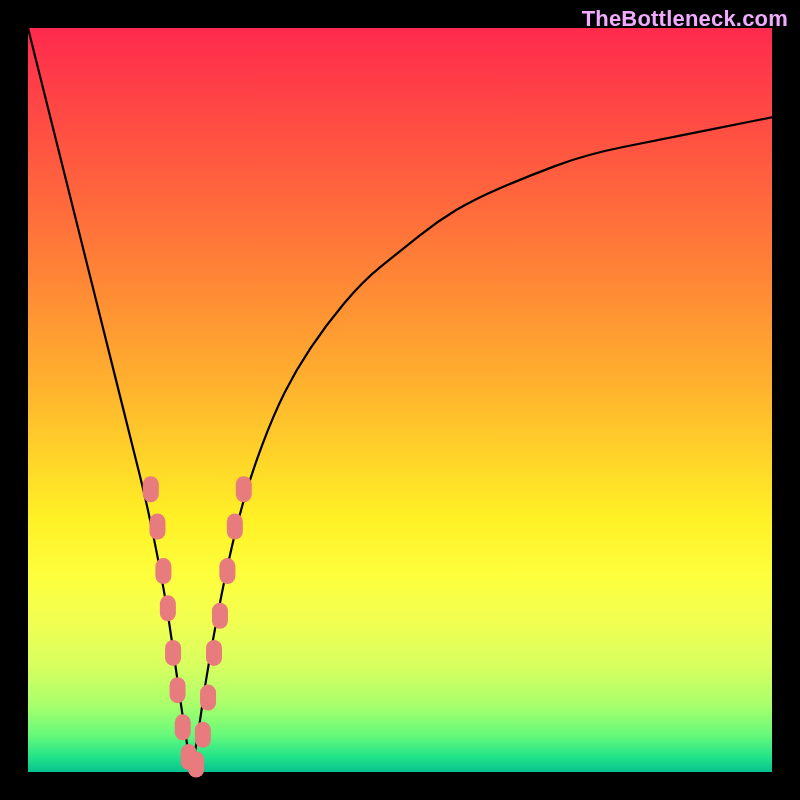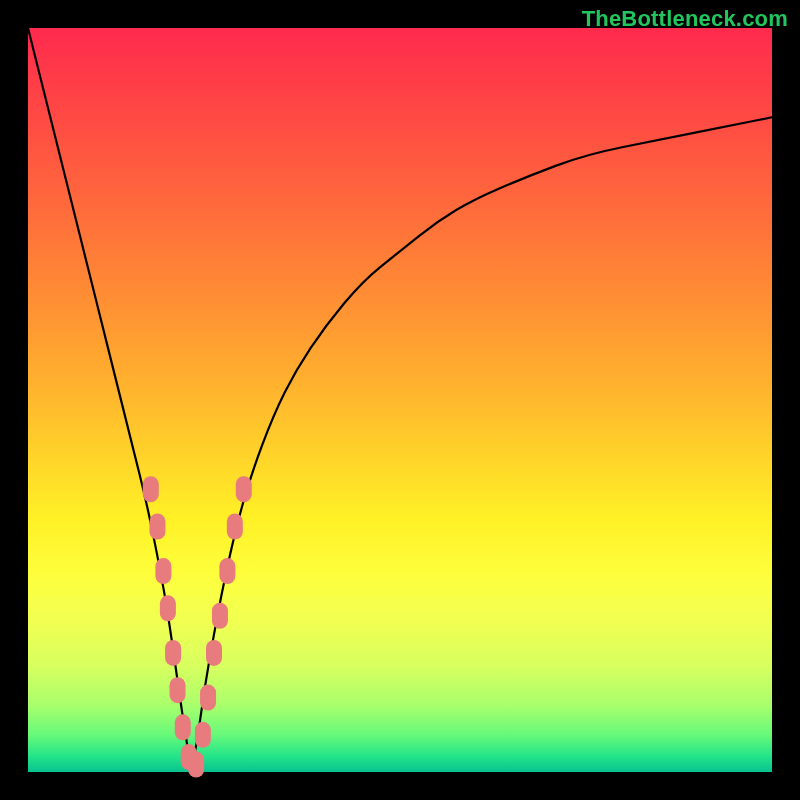--- a/index.html
+++ b/index.html
@@ -30,21 +30,21 @@
       #d6ff60 86%,
       #a9ff6c 91%,
       #67f97a 95%,
       #22e38a 98%,
       #06c28f 100%);
   }
   .watermark {
     position: absolute;
     top: 6px;
     right: 12px;
-    color: #22c55e;
+    color: #f0abfc;
     font-size: 22px;
     font-weight: 600;
     letter-spacing: 0.2px;
     user-select: none;
   }
   svg.plot {
     position: absolute;
     left: 0;
     top: 0;
     width: 744px;

